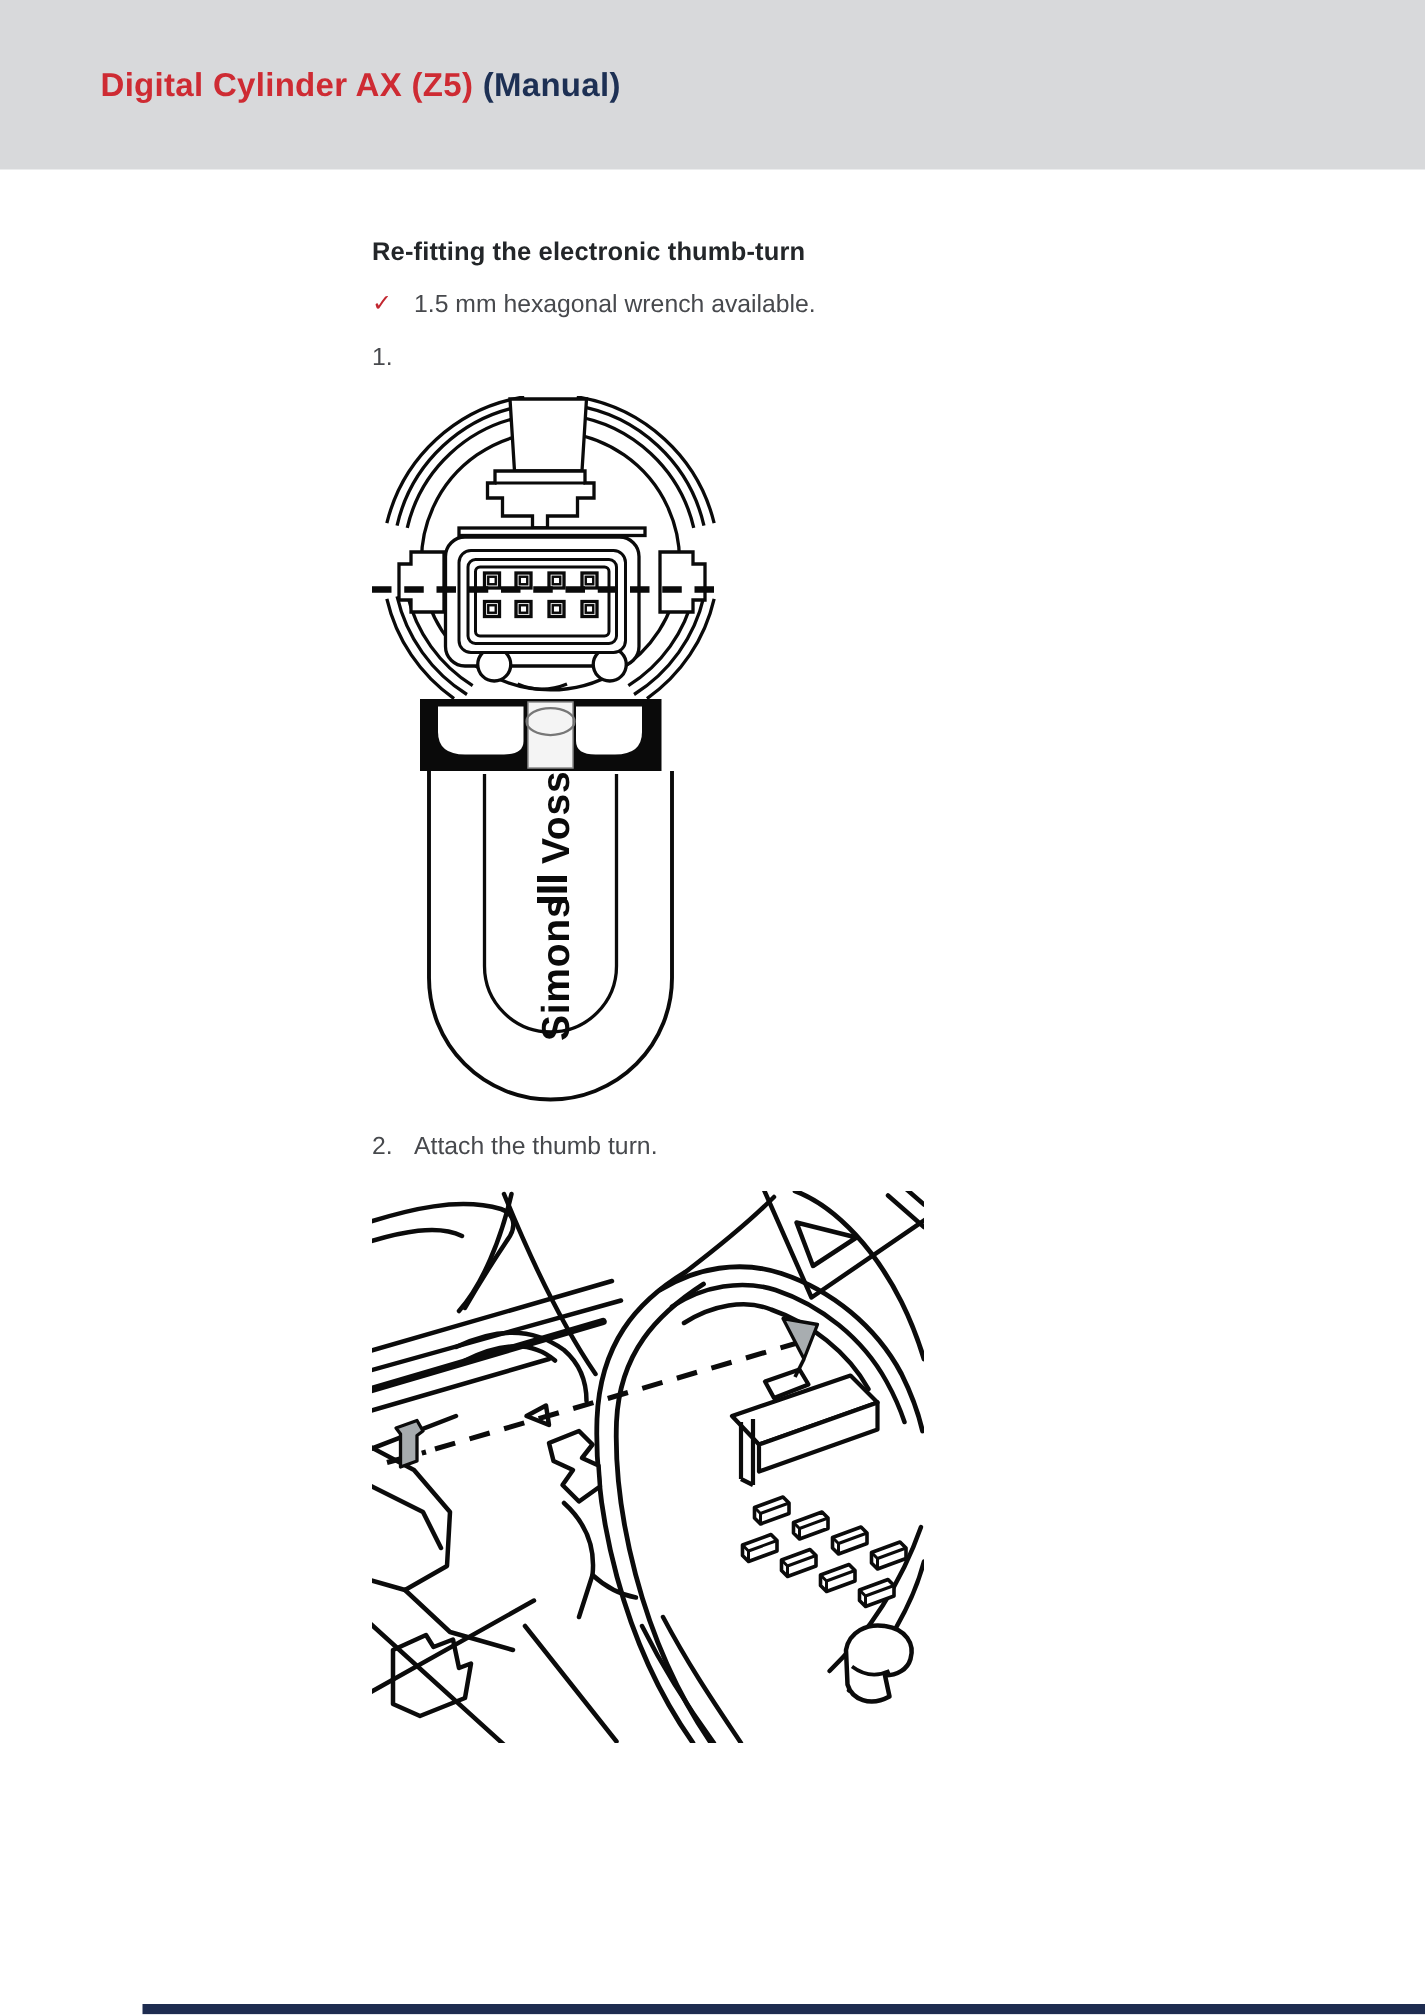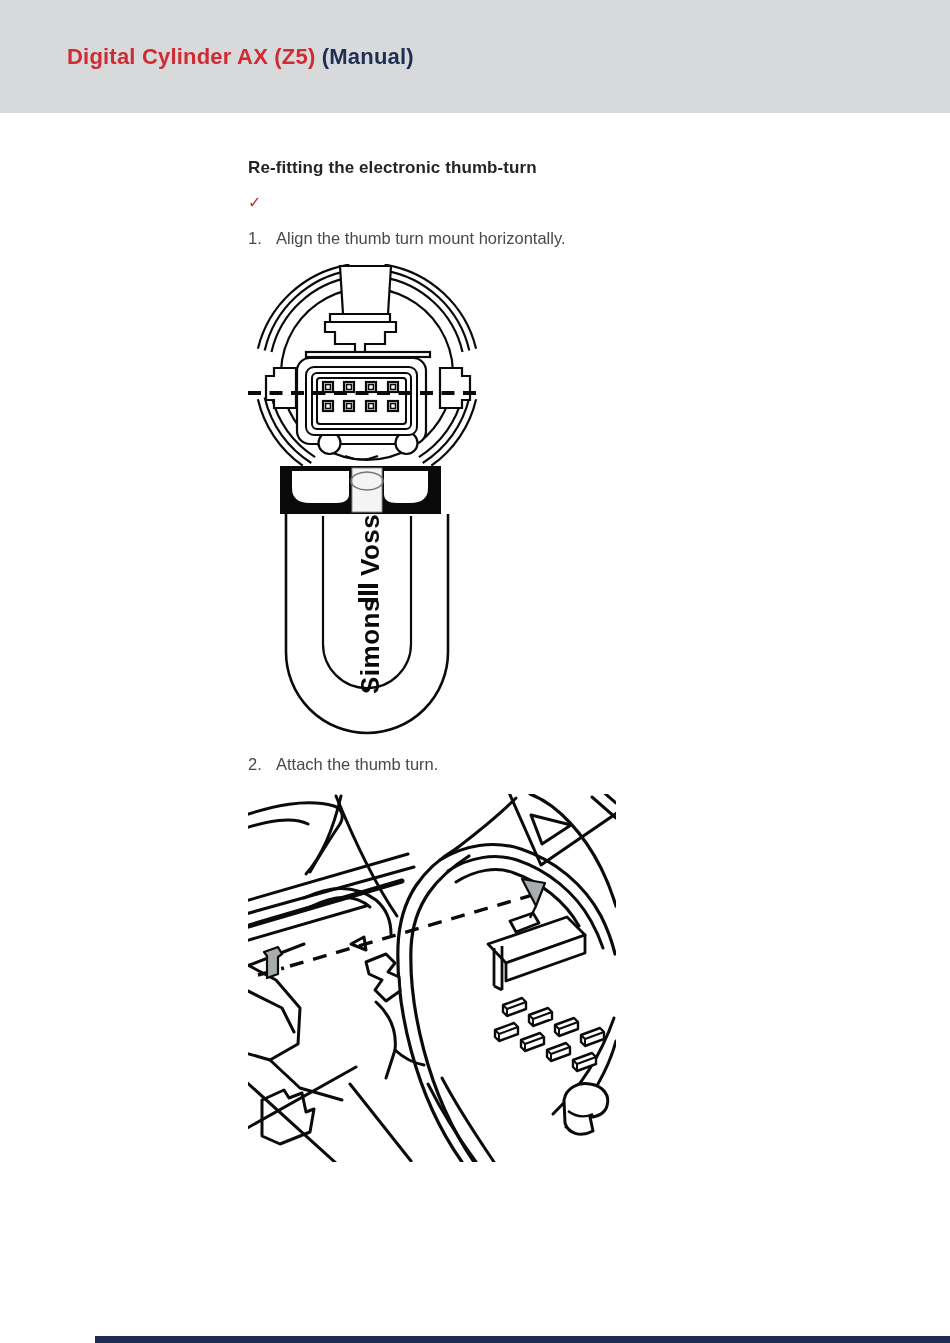--- a/index.html
+++ b/index.html
@@ -50,25 +50,25 @@
       <span class="red">Digital Cylinder AX (Z5)</span><span class="navy"> (Manual)</span>
     </div>
   </div>
 
   <div class="content">
 
     <div class="sec-heading">Re-fitting the electronic thumb-turn</div>
 
     <div class="row">
       <span class="marker check-glyph">✓</span>
+      <span>1.5 mm hexagonal wrench available.</span>
     </div>
 
     <div class="row">
       <span class="marker">1.</span>
-      <span>Align the thumb turn mount horizontally.</span>
     </div>
 
     <svg class="fig fig1" width="240" height="472" viewBox="0 0 240 472">
 
       <g stroke="#0a0a0a" stroke-width="2.2" fill="none">
         <path d="M23.5,87.9 A98,98 0 0 1 103.7,13.2"></path>
         <path d="M16.7,86.4 A105,105 0 0 1 102.6,6.3"></path>
         <path d="M9.9,84.8 A112,112 0 0 1 101.5,0.6"></path>
         <path d="M134.3,13.2 A98,98 0 0 1 214.5,87.9"></path>
         <path d="M135.4,6.3 A105,105 0 0 1 221.3,86.4"></path>

